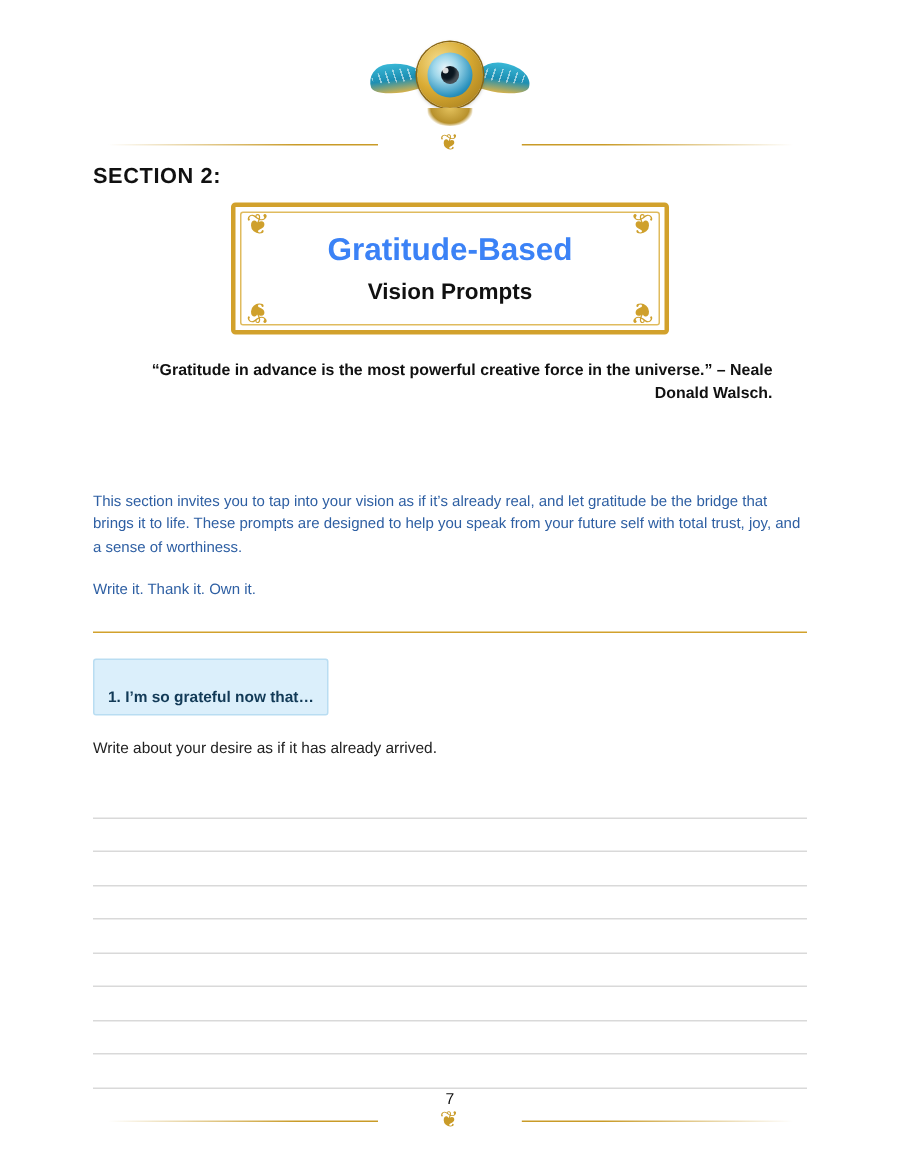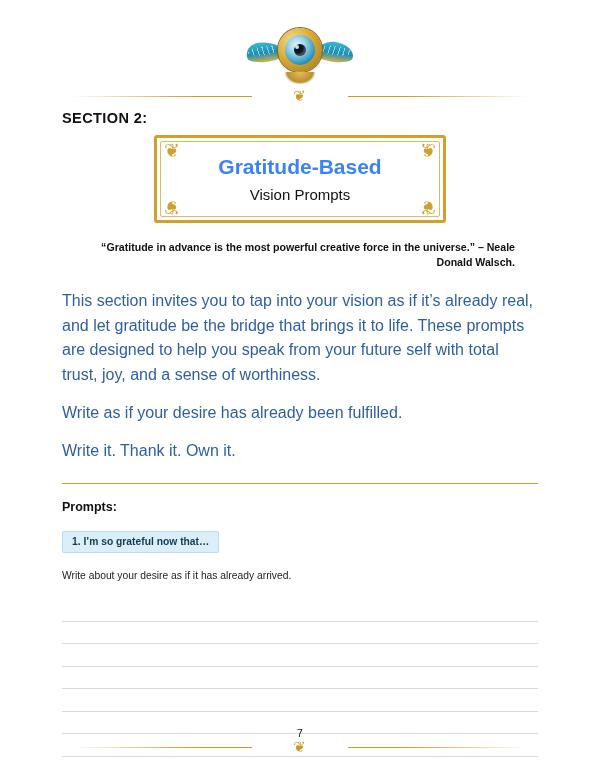--- a/index.html
+++ b/index.html
@@ -176,41 +176,41 @@
   .corner.br { right: 2px; bottom: 0px; transform: scale(-1,-1); }
 
   .title-main {
     font-size: 21px;
     font-weight: bold;
     color: #3b82f6;
     line-height: 1.1;
   }
   .title-sub {
     font-size: 15px;
-    font-weight: normal;
+    font-weight: bold;
     color: #111;
     margin-top: 7px;
   }
 
   
   .quote {
     margin: 17px auto 0;
     width: 430px;
     text-align: right;
     font-size: 10.6px;
     font-weight: bold;
     line-height: 1.45;
     color: #111;
   }
 
   
   .body-copy {
-    margin-top: 18px;
+    margin-top: 56px;
     color: #2e5fa3;
-    font-size: 16px;
+    font-size: 10px;
     line-height: 1.55;
   }
   .body-copy p { margin: 0 0 13px; }
   .body-copy p:last-child { margin-bottom: 0; }
 
   .rule-gold {
     margin: 19px 0 0;
     height: 1.6px;
     background: #d2a12c;
     width: 100%;
@@ -219,21 +219,21 @@
   .prompts-label {
     margin-top: 16px;
     font-size: 12.5px;
     font-weight: bold;
     color: #111;
   }
 
   .prompt-chip {
     display: inline-block;
     margin-top: 17px;
-    padding: 4px 9px 5px;
+    padding: 20px 9px 5px;
     background: #dbeffb;
     border: 1px solid #b9ddf2;
     border-radius: 2px;
     font-size: 10.3px;
     font-weight: bold;
     color: #123a57;
   }
 
   .prompt-hint {
     margin-top: 17px;
@@ -306,29 +306,27 @@
     <div class="title-main">Gratitude-Based</div>
     <div class="title-sub">Vision Prompts</div>
   </div>
 
   
   <div class="quote">“Gratitude in advance is the most powerful creative force in the universe.” – Neale Donald Walsch.</div>
 
   
   <div class="body-copy">
     <p>This section invites you to tap into your vision as if it’s already real, and let gratitude be the bridge that brings it to life. These prompts are designed to help you speak from your future self with total trust, joy, and a sense of worthiness.</p>
-    <p>Write as if your desire has already been fulfilled.</p>
     <p>Write it. Thank it. Own it.</p>
   </div>
 
   
   <div class="rule-gold"></div>
 
   
-  <div class="prompts-label">Prompts:</div>
 
   <div class="prompt-chip">1. I’m so grateful now that…</div>
 
   <div class="prompt-hint">Write about your desire as if it has already arrived.</div>
 
   
   <div class="lines">
       <div class="line"></div>
       <div class="line"></div>
       <div class="line"></div>

